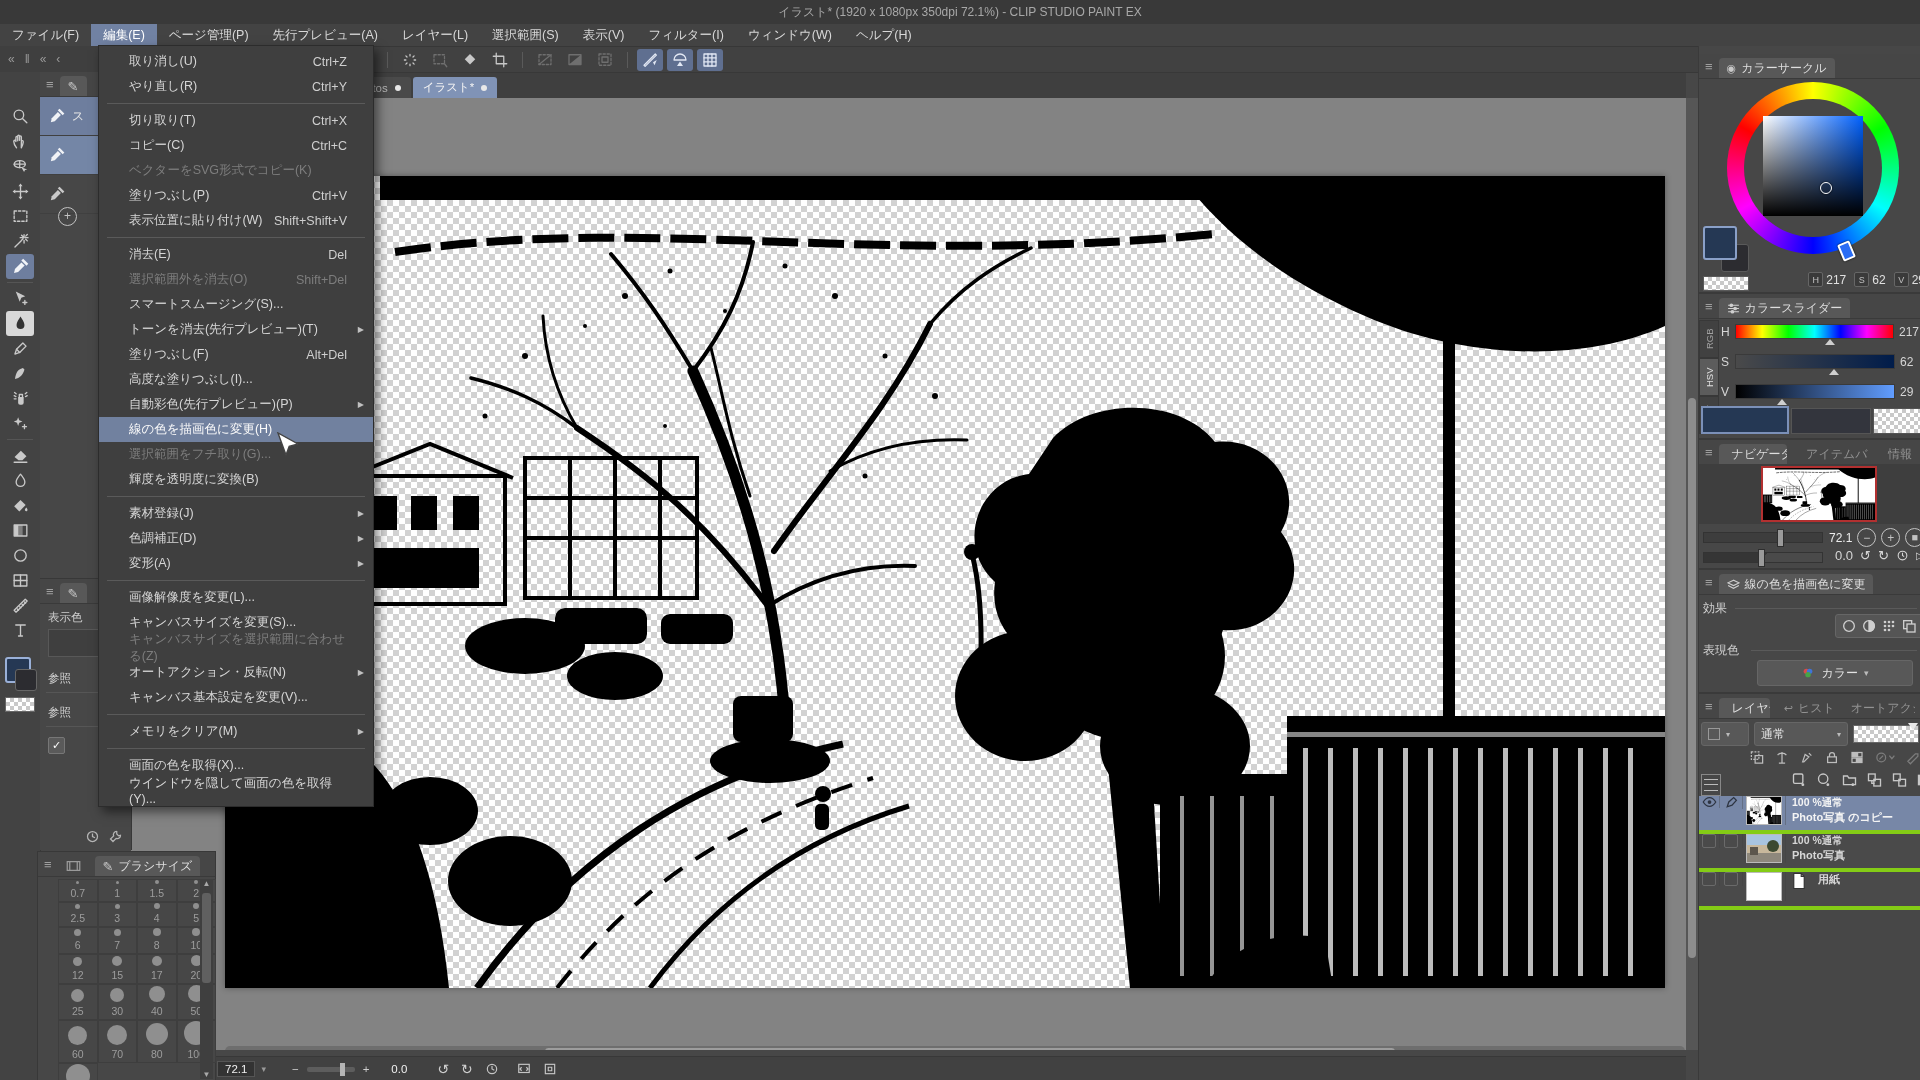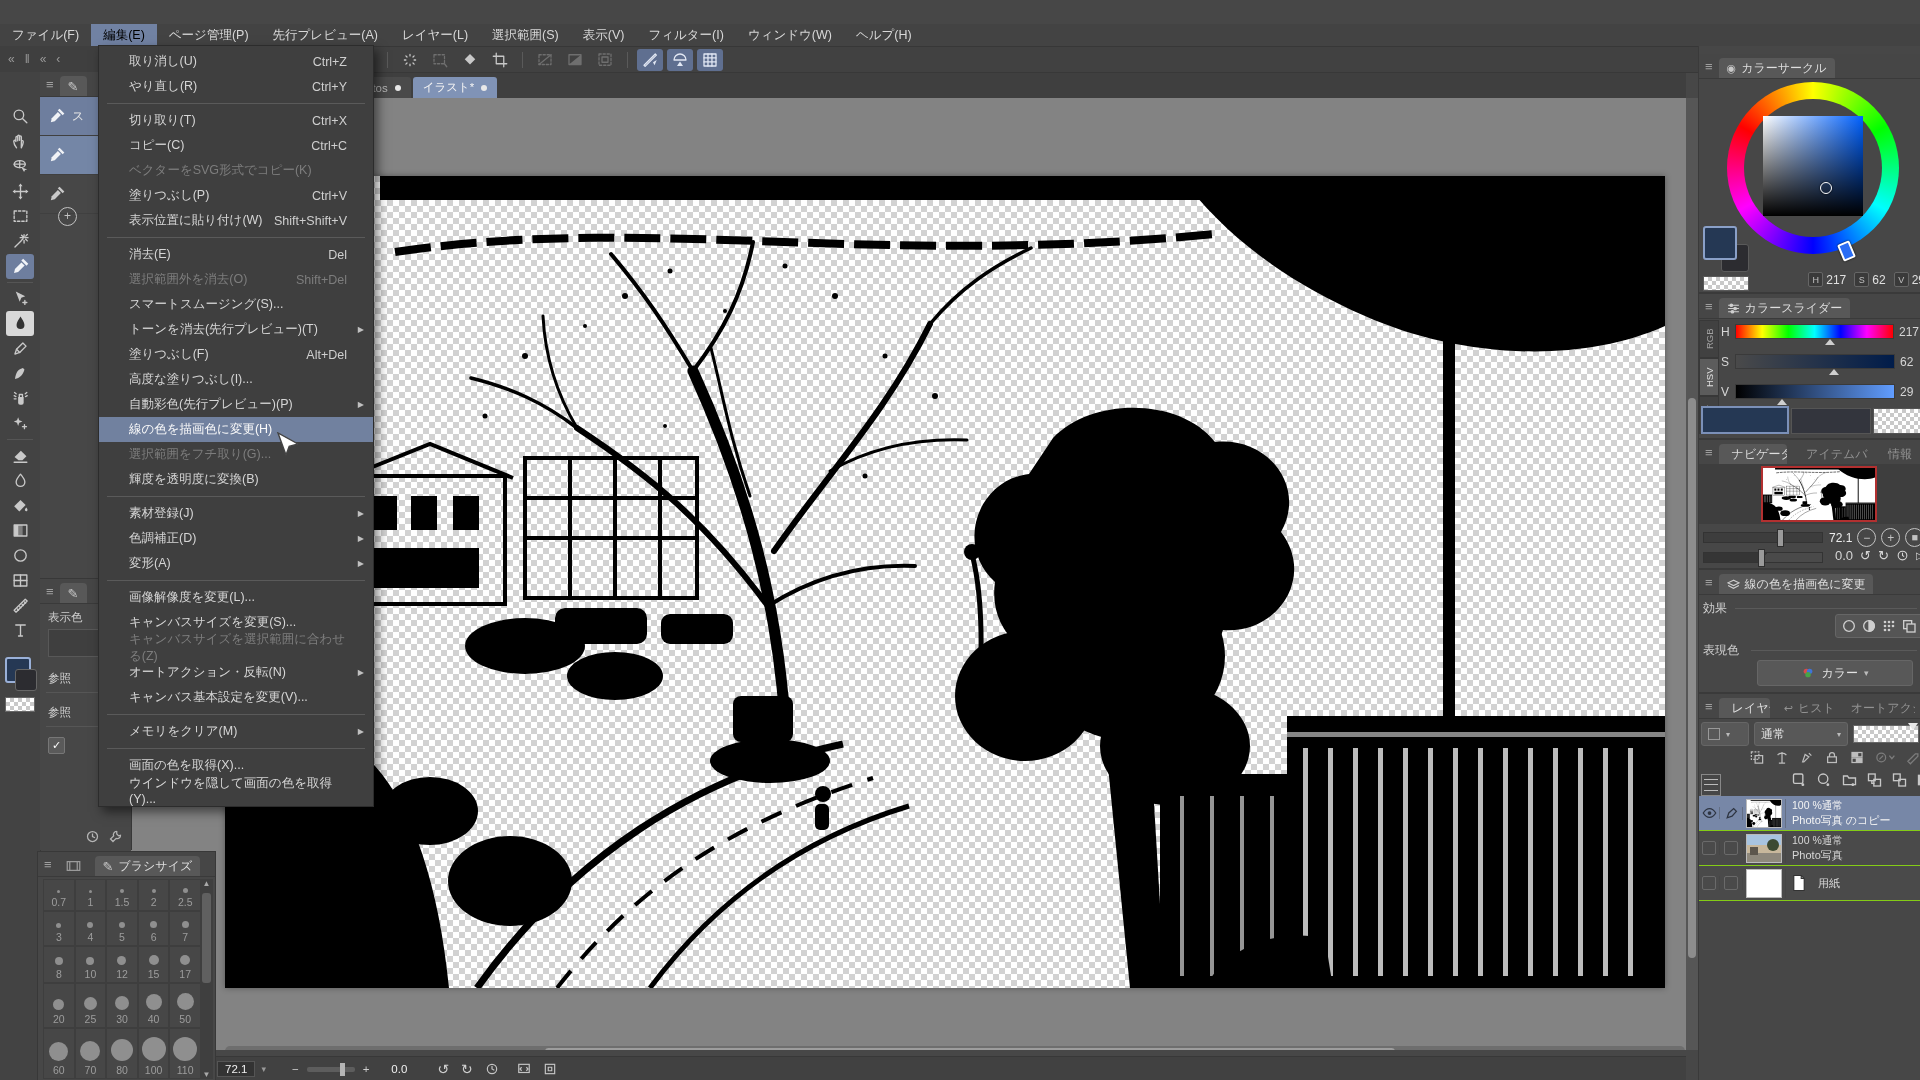--- a/index.html
+++ b/index.html
@@ -4,21 +4,21 @@
 <style>
   html,body{margin:0;padding:0;background:#222;}
   #app{position:relative;width:1920px;height:1080px;overflow:hidden;background:#474747;
        font-family:"Liberation Sans","DejaVu Sans",sans-serif;color:#d4d4d4;-webkit-user-select:none;user-select:none;}
   .ab{position:absolute;}
   .titlebar{left:0;top:0;width:1920px;height:24px;background:#393939;display:flex;align-items:center;justify-content:center;
             font-size:12px;color:#a8a8a8;}
   .menubar{left:0;top:24px;width:1920px;height:22px;background:#434343;display:flex;align-items:stretch;
            font-size:12.5px;border-bottom:1px solid #373737;}
   .mb-item{display:flex;align-items:center;padding:0 12px;color:#d8d8d8;cursor:default;}
-  .mb-item.active{background:#7182a3;color:#000000;}
+  .mb-item.active{background:#7182a3;color:#ffffff;}
   .toolbar{left:0;top:47px;width:1920px;height:25px;background:#414141;border-bottom:1px solid #383838;display:flex;align-items:center;}
   .tb-icons{position:absolute;left:352px;top:0;height:25px;display:flex;align-items:center;gap:4px;}
   .tb-slot{width:26px;height:22px;display:flex;align-items:center;justify-content:center;border-radius:3px;}
   .tb-slot.snap{background:#5f6f90;}
   .tb-div{width:1px;height:16px;background:#5a5a5a;margin:0 5px;}
   .tabbar{left:131px;top:73px;width:1555px;height:25px;background:#3f3f3f;display:flex;align-items:flex-end;}
   .ctab{height:21px;display:flex;align-items:center;gap:7px;padding:0 10px;font-size:11.5px;background:#4a4a4a;
         color:#b9b9b9;margin-right:2px;border-radius:3px 3px 0 0;}
   .ctab.active{background:#8093b6;color:#f4f4f4;}
   .ctab .dot{width:6px;height:6px;border-radius:50%;background:#e8e8e8;}
@@ -46,21 +46,21 @@
   .ptab{display:flex;align-items:center;gap:5px;background:#585858;height:20px;margin-top:4px;padding:0 8px;
         border-radius:4px 4px 0 0;color:#dedede;white-space:nowrap;overflow:hidden;}
   .ptab.dim{background:transparent;color:#929292;}
   .st-item{height:38px;display:flex;align-items:center;gap:6px;padding-left:8px;font-size:12px;color:#e6e6e6;border-bottom:1px solid #404040;}
   .st-item.a1{background:#6e7e9e;}
   .st-item.a2{background:#7486a6;}
   .toolprop{left:40px;top:578px;width:91px;height:271px;background:#474747;border-right:1px solid #383838;border-top:1px solid #383838;}
   .tp-label{font-size:11.5px;color:#cfcfcf;padding:6px 0 2px 8px;}
   .tp-line{height:1px;background:#565656;margin:4px 6px 0 6px;}
   .brushpanel{left:37px;top:851px;width:177px;height:229px;background:#474747;border:1px solid #383838;z-index:5;}
-  .bs-grid{position:absolute;left:5px;top:27px;width:158px;height:200px;display:grid;grid-template-columns:repeat(5,1fr);}
+  .bs-grid{position:absolute;left:20px;top:27px;width:158px;height:200px;display:grid;grid-template-columns:repeat(4,1fr);}
   .bs-cell{border:0.5px solid #3e3e3e;display:flex;flex-direction:column;align-items:center;justify-content:flex-end;
            padding-bottom:2px;font-size:10.5px;color:#9d9d9d;}
   .bs-dot{border-radius:50%;background:#8f8f8f;margin-bottom:3px;}
   .vscroll{left:1686px;top:98px;width:12px;height:952px;background:#565656;}
   .vscroll .thumb{position:absolute;left:2px;width:8px;border-radius:4px;background:#8d8d8d;}
   .hscroll{position:absolute;left:94px;top:948px;width:1460px;height:11px;background:#6e6e6e;border-radius:5px;}
   .hscroll .thumb{position:absolute;top:2px;height:7px;border-radius:4px;background:#9d9d9d;}
   .statusbar{left:131px;top:1056px;width:1555px;height:24px;background:#414141;display:flex;align-items:center;
              font-size:11.5px;color:#cfcfcf;border-top:1px solid #383838;}
   
@@ -85,21 +85,21 @@
         writing-mode:vertical-rl;transform:rotate(180deg);font-size:9.5px;color:#a0a0a0;background:#414141;border:1px solid #383838;}
   .vtab.active{background:#5c5c5c;color:#e0e0e0;}
   .circbtn{display:inline-flex;width:17px;height:17px;border:1.4px solid #c2c2c2;border-radius:50%;align-items:center;
            justify-content:center;font-size:12px;color:#c2c2c2;line-height:1;}
   .navthumb{position:absolute;background:#3e3e3e;}
   .nav-img{position:absolute;border:2px solid #b23030;background:#fff;}
   .sl-track{position:relative;height:9px;background:#3d3d3d;border:1px solid #333;}
   .sl-handle{position:absolute;top:-4px;width:5px;height:16px;background:#9a9a9a;border:1px solid #2e2e2e;}
   .ddown{display:flex;align-items:center;background:#585858;border:1px solid #666;border-radius:3px;
          font-size:12px;color:#e2e2e2;padding:0 6px;gap:6px;}
-  .layer-row{display:flex;align-items:center;height:34px;border-bottom:1px solid #84cc16;background:#4a4a4a;font-size:10.5px;}
+  .layer-row{display:flex;align-items:flex-start;height:34px;border-bottom:4px solid #84cc16;background:#4a4a4a;font-size:10.5px;font-weight:bold;}
   .layer-row.sel{background:#7787a7;color:#f4f4f4;}
   .lcell{display:flex;align-items:center;justify-content:center;border-right:1px solid #40404055;}
   .cbx{width:12px;height:12px;border:1px solid #6a6a6a;border-radius:2px;}
   .lthumb{width:34px;height:27px;border:1px solid #bbb;background:#fff;overflow:hidden;}
   .ltext{display:flex;flex-direction:column;justify-content:center;padding-left:6px;line-height:1.3;}
   
   .menupop{left:98px;top:45px;width:274px;background:#3f3f3f;border:1px solid #2c2c2c;z-index:60;
            box-shadow:4px 5px 10px rgba(0,0,0,.5);padding:3px 0;font-size:12.5px;}
   .mi{position:relative;height:25px;display:flex;align-items:center;padding:0 26px 0 30px;color:#d6d6d6;}
   .mi .sc{margin-left:auto;color:#cfcfcf;}
@@ -221,20 +221,23 @@
         <rect x="590" y="628" width="14" height="26" rx="5"></rect>
       </g>
   <path d="M752 560 C 758 478, 758 424, 748 382" stroke="#000" stroke-width="5" fill="none"></path>
   <circle cx="747" cy="376" r="8" fill="#000"></circle>
   <path d="M980 812c20-40 70-60 120-50l8 50z" fill="#000"></path>
 </symbol>
 </svg>
 
 <div id="app">
 
+  <div class="titlebar ab">
+    <span>イラスト* (1920 x 1080px 350dpi 72.1%)  - CLIP STUDIO PAINT EX</span>
+  </div>
 
   <div class="menubar ab" id="menubar">
       <div class="mb-item">ファイル(F)</div>
       <div class="mb-item active">編集(E)</div>
       <div class="mb-item">ページ管理(P)</div>
       <div class="mb-item">先行プレビュー(A)</div>
       <div class="mb-item">レイヤー(L)</div>
       <div class="mb-item">選択範囲(S)</div>
       <div class="mb-item">表示(V)</div>
       <div class="mb-item">フィルター(I)</div>

